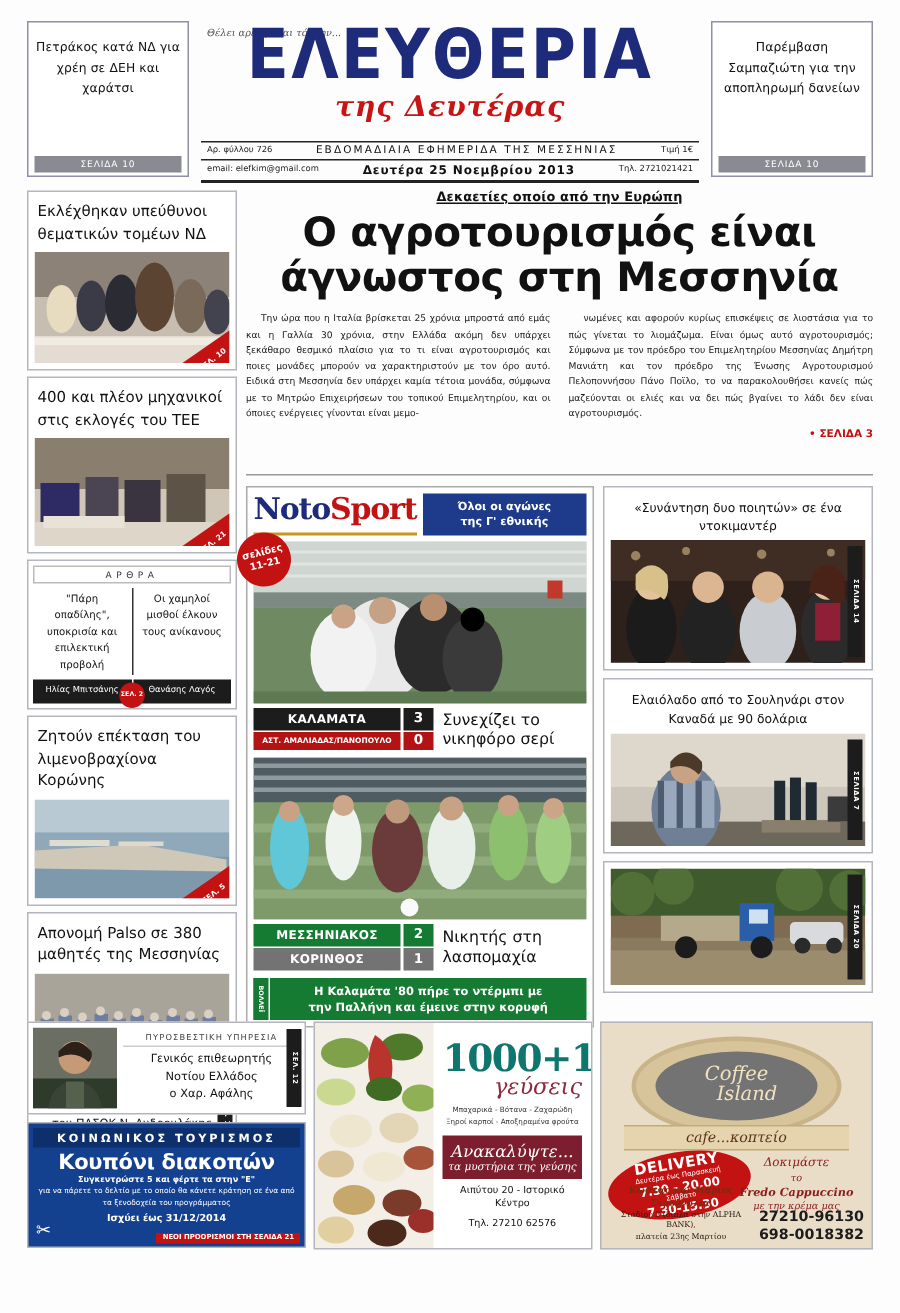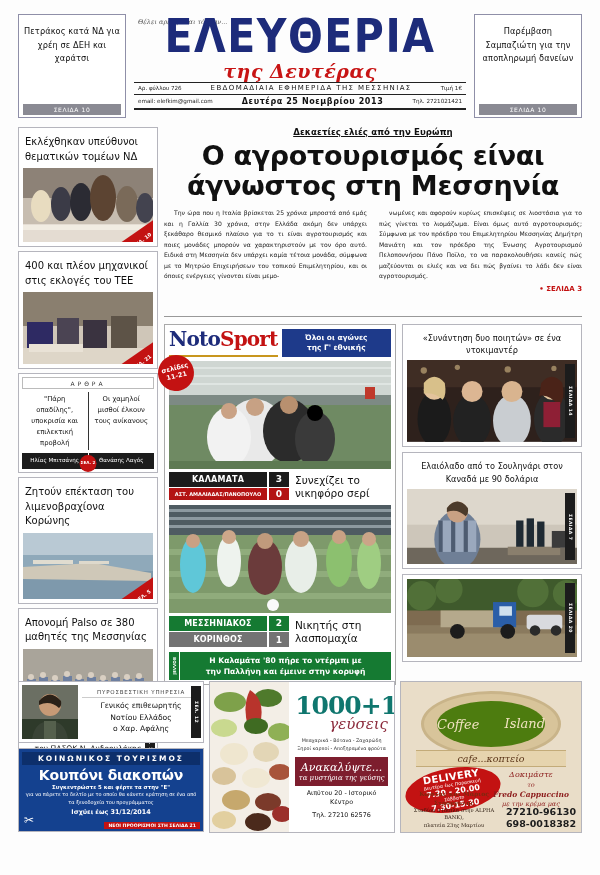--- a/index.html
+++ b/index.html
@@ -58,21 +58,21 @@
     transform: scaleY(1.12); transform-origin: center top;
   }
   .logo-sub {
     font-family: "DejaVu Serif", "Liberation Serif", serif;
     font-weight: bold; font-style: italic;
     font-size: 19px; color: #c81414; letter-spacing: .5px;
     margin-top: 6px; text-align: center;
   }
   .strip {
     border-top: 1px solid #222; border-bottom: 1px solid #222;
-    margin-top: 0;
+    margin-top: 12px;
     display: flex; align-items: center; justify-content: space-between;
     padding: 1.5px 4px; font-size: 5.6px; color: #222;
   }
   .strip-mid { font-size: 7px; letter-spacing: 1.4px; color: #111; }
   .strip2 {
     border-bottom: 2px solid #222;
     display: flex; align-items: center; justify-content: space-between;
     padding: 2px 4px; font-size: 5.6px; color: #222;
   }
   .strip2-mid { font-size: 8px; font-weight: bold; letter-spacing: .6px; color: #111; }
@@ -296,22 +296,22 @@
   .ad1000-addr { font-size: 6.4px; text-align: center; color: #111; margin-top: 3px; line-height: 1.5; }
 
   .coffee { height: 100%; position: relative; background: #e9ddc8; overflow: hidden; }
   .coffee-bean {
     position: absolute; left: 50%; top: 9px; transform: translateX(-50%);
     width: 140px; height: 66px; border-radius: 50%;
     background: #d8c49a; border: 3px solid #c9b489;
     display: flex; align-items: center; justify-content: center;
   }
   .coffee-inner {
-    width: 108px; height: 46px; border-radius: 50%; background: #4d7c0f;
-    display: flex; flex-direction: row; align-items: center; justify-content: space-between;
+    width: 108px; height: 46px; border-radius: 50%; background: #737373;
+    display: flex; flex-direction: column; align-items: center; justify-content: center;
   }
   .coffee-t1 {
     font-family: "DejaVu Serif", "Liberation Serif", serif;
     color: #f0e2c0; font-size: 13px; line-height: 1; font-style: italic;
   }
   .coffee-t2 {
     font-family: "DejaVu Serif", "Liberation Serif", serif;
     color: #f0e2c0; font-size: 13px; line-height: 1.1; font-style: italic; margin-left: 14px;
   }
   .coffee-ribbon {
@@ -508,21 +508,21 @@
       </div>
 
       <div class="sidebar-cap">
         <span>Στην Καλαμάτα ο γραμματέας του ΠΑΣΟΚ Ν. Ανδρουλάκης</span>
         <div class="side-tag">ΣΕΛ. 13</div>
       </div>
     </div>
 
     <div class="col-rest">
 
-      <div class="kicker">Δεκαετίες ελιές από την Ευρώπη</div>
+      <div class="kicker">Δεκαετίες οποίο από την Ευρώπη</div>
       <div class="headline">
         <div>Ο αγροτουρισμός είναι</div>
         <div>άγνωστος στη Μεσσηνία</div>
       </div>
 
       <div class="lede">
         <div class="lede-col">
           <p>Την ώρα που η Ιταλία βρίσκεται 25 χρόνια μπροστά από εμάς και η Γαλλία 30 χρόνια, στην Ελλάδα ακόμη δεν υπάρχει ξεκάθαρο θεσμικό πλαίσιο για το τι είναι αγροτουρισμός και ποιες μονάδες μπορούν να χαρακτηριστούν με τον όρο αυτό. Ειδικά στη Μεσσηνία δεν υπάρχει καμία τέτοια μονάδα, σύμφωνα με το Μητρώο Επιχειρήσεων του τοπικού Επιμελητηρίου, και οι όποιες ενέργειες γίνονται είναι μεμο-</p>
         </div>
         <div class="lede-col">

